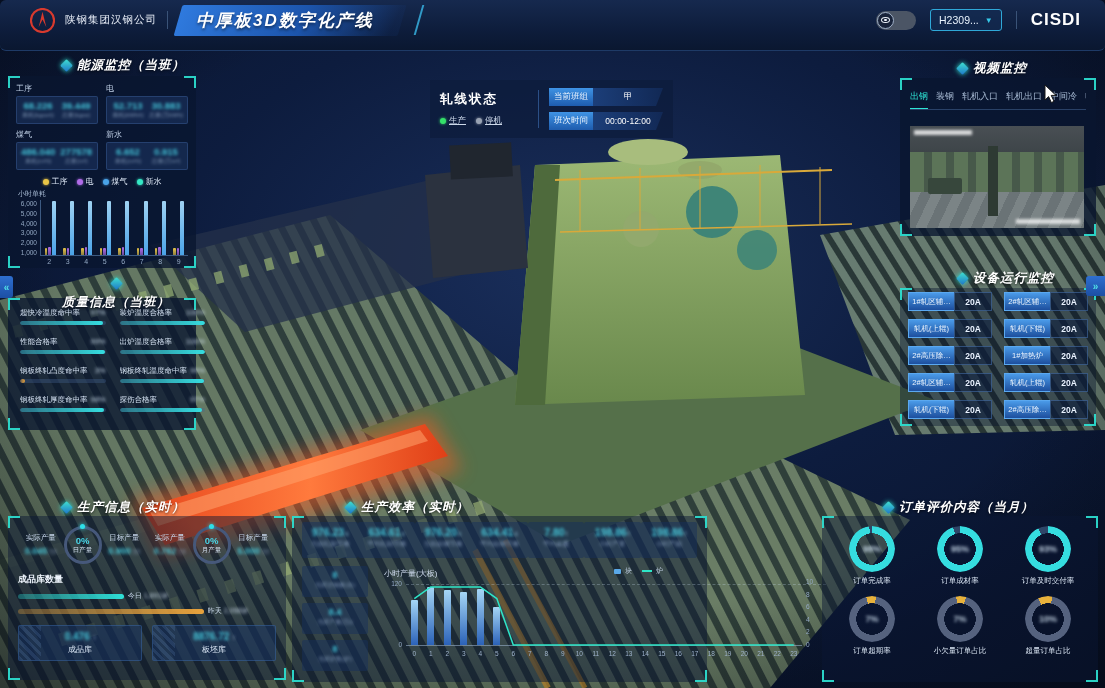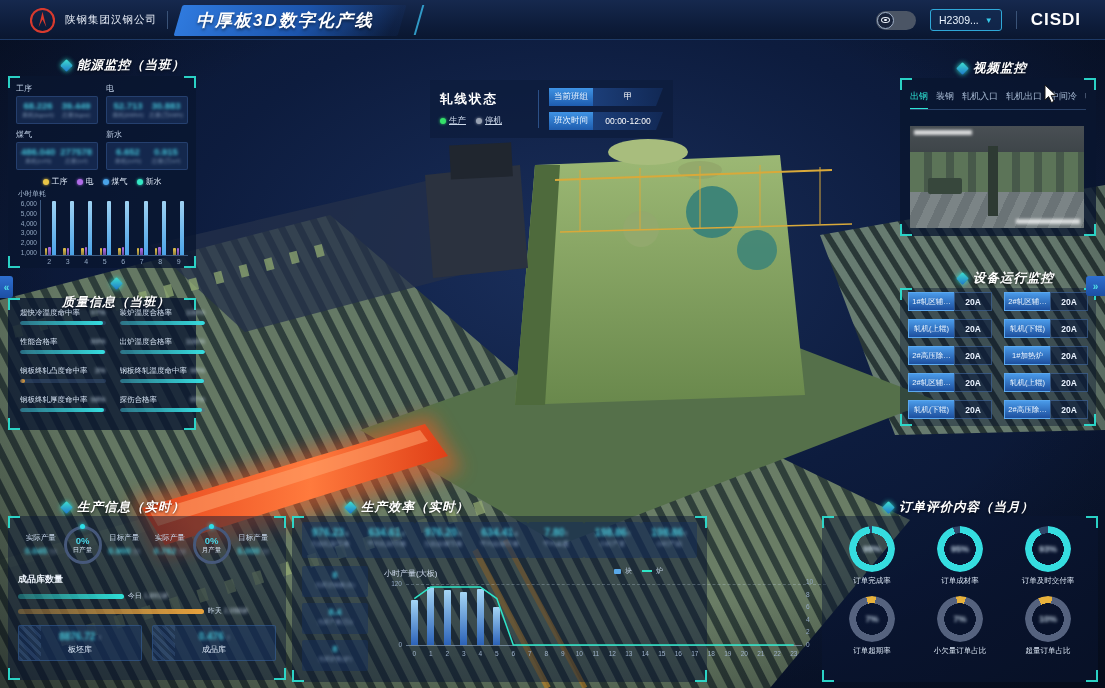--- a/index.html
+++ b/index.html
@@ -2,22 +2,22 @@
 <html><head>
 <meta charset="utf-8">
 <style>
 *{margin:0;padding:0;box-sizing:border-box;}
 body{background:#05080f;}
 #app{position:relative;width:1105px;height:688px;overflow:hidden;background:#081126;
  font-family:"Liberation Sans","DejaVu Sans",sans-serif;color:#dfe8f5;}
 #scene{position:absolute;inset:0;z-index:0;}
 
 
-.header{position:absolute;top:0;left:0;right:0;height:40px;z-index:6;
- background:linear-gradient(180deg,#16294e,#0d1c3a 65%,#0a1730);border-bottom:1px solid #1e3a66;}
+.header{position:absolute;top:0;left:0;right:0;height:51px;z-index:6;
+ background:linear-gradient(180deg,#16294e,#0d1c3a 65%,#0a1730);border-bottom:1px solid #1e3a66;border-radius:6px;}
 .hdr-left{position:absolute;left:30px;top:0;height:40px;display:flex;align-items:center;gap:10px;}
 .logo-badge{width:25px;height:25px;flex:0 0 auto;}
 .company{font-size:10.5px;color:#e9eff9;letter-spacing:1px;white-space:nowrap;}
 .hdr-sep{width:1px;height:18px;background:#3a5378;}
 .title-plate{position:relative;height:31px;display:flex;align-items:center;padding:0 28px 0 18px;
  background:linear-gradient(100deg,#2f7ade 0%,#1c55ad 55%,rgba(22,60,130,.15) 96%);
  transform:skewX(-16deg);border-radius:2px;}
 .title-plate>span{transform:skewX(16deg);font-size:17px;font-weight:bold;font-style:italic;
  color:#fff;letter-spacing:2px;white-space:nowrap;text-shadow:0 2px 3px rgba(0,0,0,.5);}
 .title-slash{width:2px;height:30px;background:#39b9e8;transform:skewX(-16deg);margin-left:6px;opacity:.8;}
@@ -660,26 +660,26 @@
   </div>
   <div class="stk-row" style="margin-top:5px;">
     <div class="stk-bar" style="width: 72%; background: linear-gradient(90deg, rgba(232, 162, 60, 0.333), rgb(232, 162, 60));"></div>
     <span class="stk-text">
           <span>昨天</span>
           <span class="bl">2,058块</span>
         </span>
   </div>
   <div class="pr-cards">
     <div class="pr-card">
+      <div class="cv bl"><span>0.476</span> <span class="pr-u">t</span></div>
+      <div class="cl">成品库</div>
+        </div>
+    <div class="pr-card">
       <div class="cv bl"><span>8876.72</span> <span class="pr-u">t</span></div>
       <div class="cl">板坯库</div>
-        </div>
-    <div class="pr-card">
-      <div class="cv bl"><span>0.476</span> <span class="pr-u">t</span></div>
-      <div class="cl">成品库</div>
         </div>
   </div>
 </div>
 
 <div class="ptitle" style="left:298px;top:499px;">
   <span class="pdiamond"></span>
   <span>生产效率（实时）</span>
 </div>
 <div class="pbox glass corners" id="box-eff">
   <div class="ef-cards" id="eff-cards">

